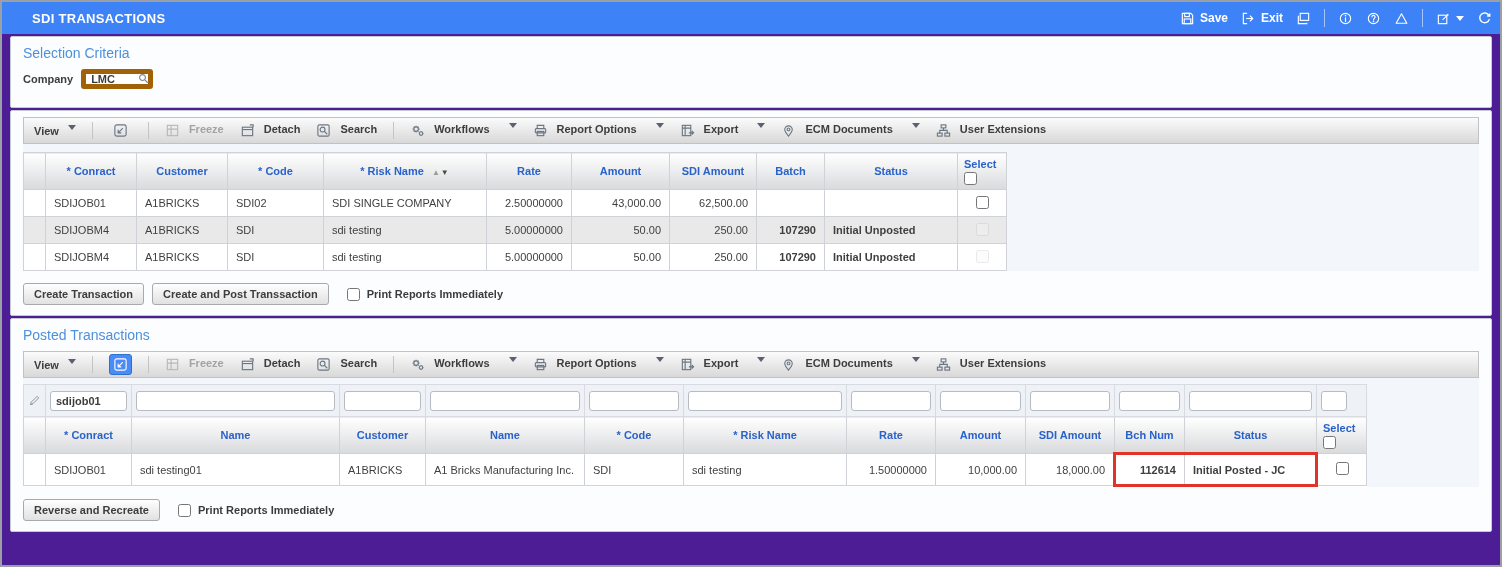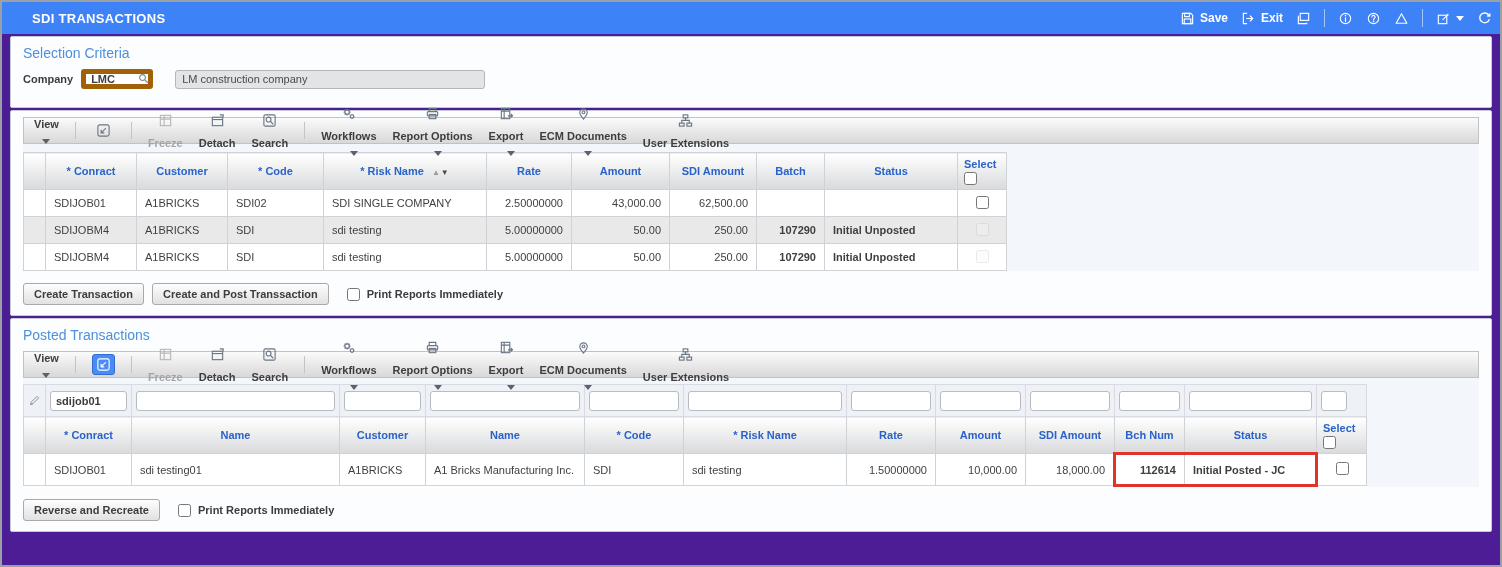--- a/index.html
+++ b/index.html
@@ -33,21 +33,21 @@
   .lookup-wrap { position:relative; }
   .lookup-input { width:72px; height:20px; border:5px solid #a16207; border-radius:3px; font-size:11px; font-weight:bold; padding:0 18px 0 5px; font-family:inherit; color:#3c3c3c; }
   .lookup-ico { position:absolute; right:3px; top:3px; width:13px; height:13px; color:#7d8794; cursor:pointer; }
   .desc-field { margin-left:14px; width:310px; height:19px; background:#e3e4e6; border:1px solid #b3b7bd; border-radius:3px; font-size:11px; color:#4a4a4a; padding:2px 6px; }
   
   .toolbar {
     display:flex; align-items:center; gap:16px; height:27px; padding:0 10px;
     background:linear-gradient(#fbfbfb,#d8d8d8); border:1px solid #c2c2c2;
     font-size:11px; font-weight:bold; color:#3d3d3d;
   }
-  .tb-item { display:flex; align-items:center; gap:9px; cursor:pointer;flex-direction:column; }
+  .tb-item { display:flex; align-items:flex-start; gap:9px; cursor:pointer; }
   .tb-item.disabled { color:#a3a3a3; cursor:default; }
   .tb-item.disabled .ico { color:#b8b8b8; }
   .tb-div { width:1px; height:17px; background:#c4c4c4; }
   .tb-toggle { padding:2px 3px; border:1px solid transparent; border-radius:3px; display:flex; align-items:center; }
   .tb-toggle.active { background:#4b8bf5; border-color:#2e6fd6; }
   .tb-toggle.active .ico { color:#fff; }
   
   .grid-area { background:#f3f6fa; padding-top:8px; }
   table.grid { border-collapse:collapse; table-layout:fixed; font-size:11px; background:#fff; }
   table.grid th, table.grid td { border:1px solid #cfd2d6; overflow:hidden; white-space:nowrap; }
@@ -174,21 +174,20 @@
       <span class="sel-label">Company</span>
       <span class="lookup-wrap">
         <input class="lookup-input" type="text" value="LMC" style="">
         <span class="ico lookup-ico">
             <svg viewBox="0 0 16 16" fill="none" stroke="currentColor" stroke-width="1.4">
               <circle cx="6.8" cy="6.8" r="3.6"></circle>
               <path d="M9.6 9.6 13.2 13.2"></path>
             </svg>
           </span>
       </span>
-      <div class="desc-field">LM construction company</div>
     </div>
   </div>
 
   <div class="panel">
 
     <div class="toolbar">
       <span class="tb-item">
           <span>View</span>
           <span class="caret"></span>
         </span>

